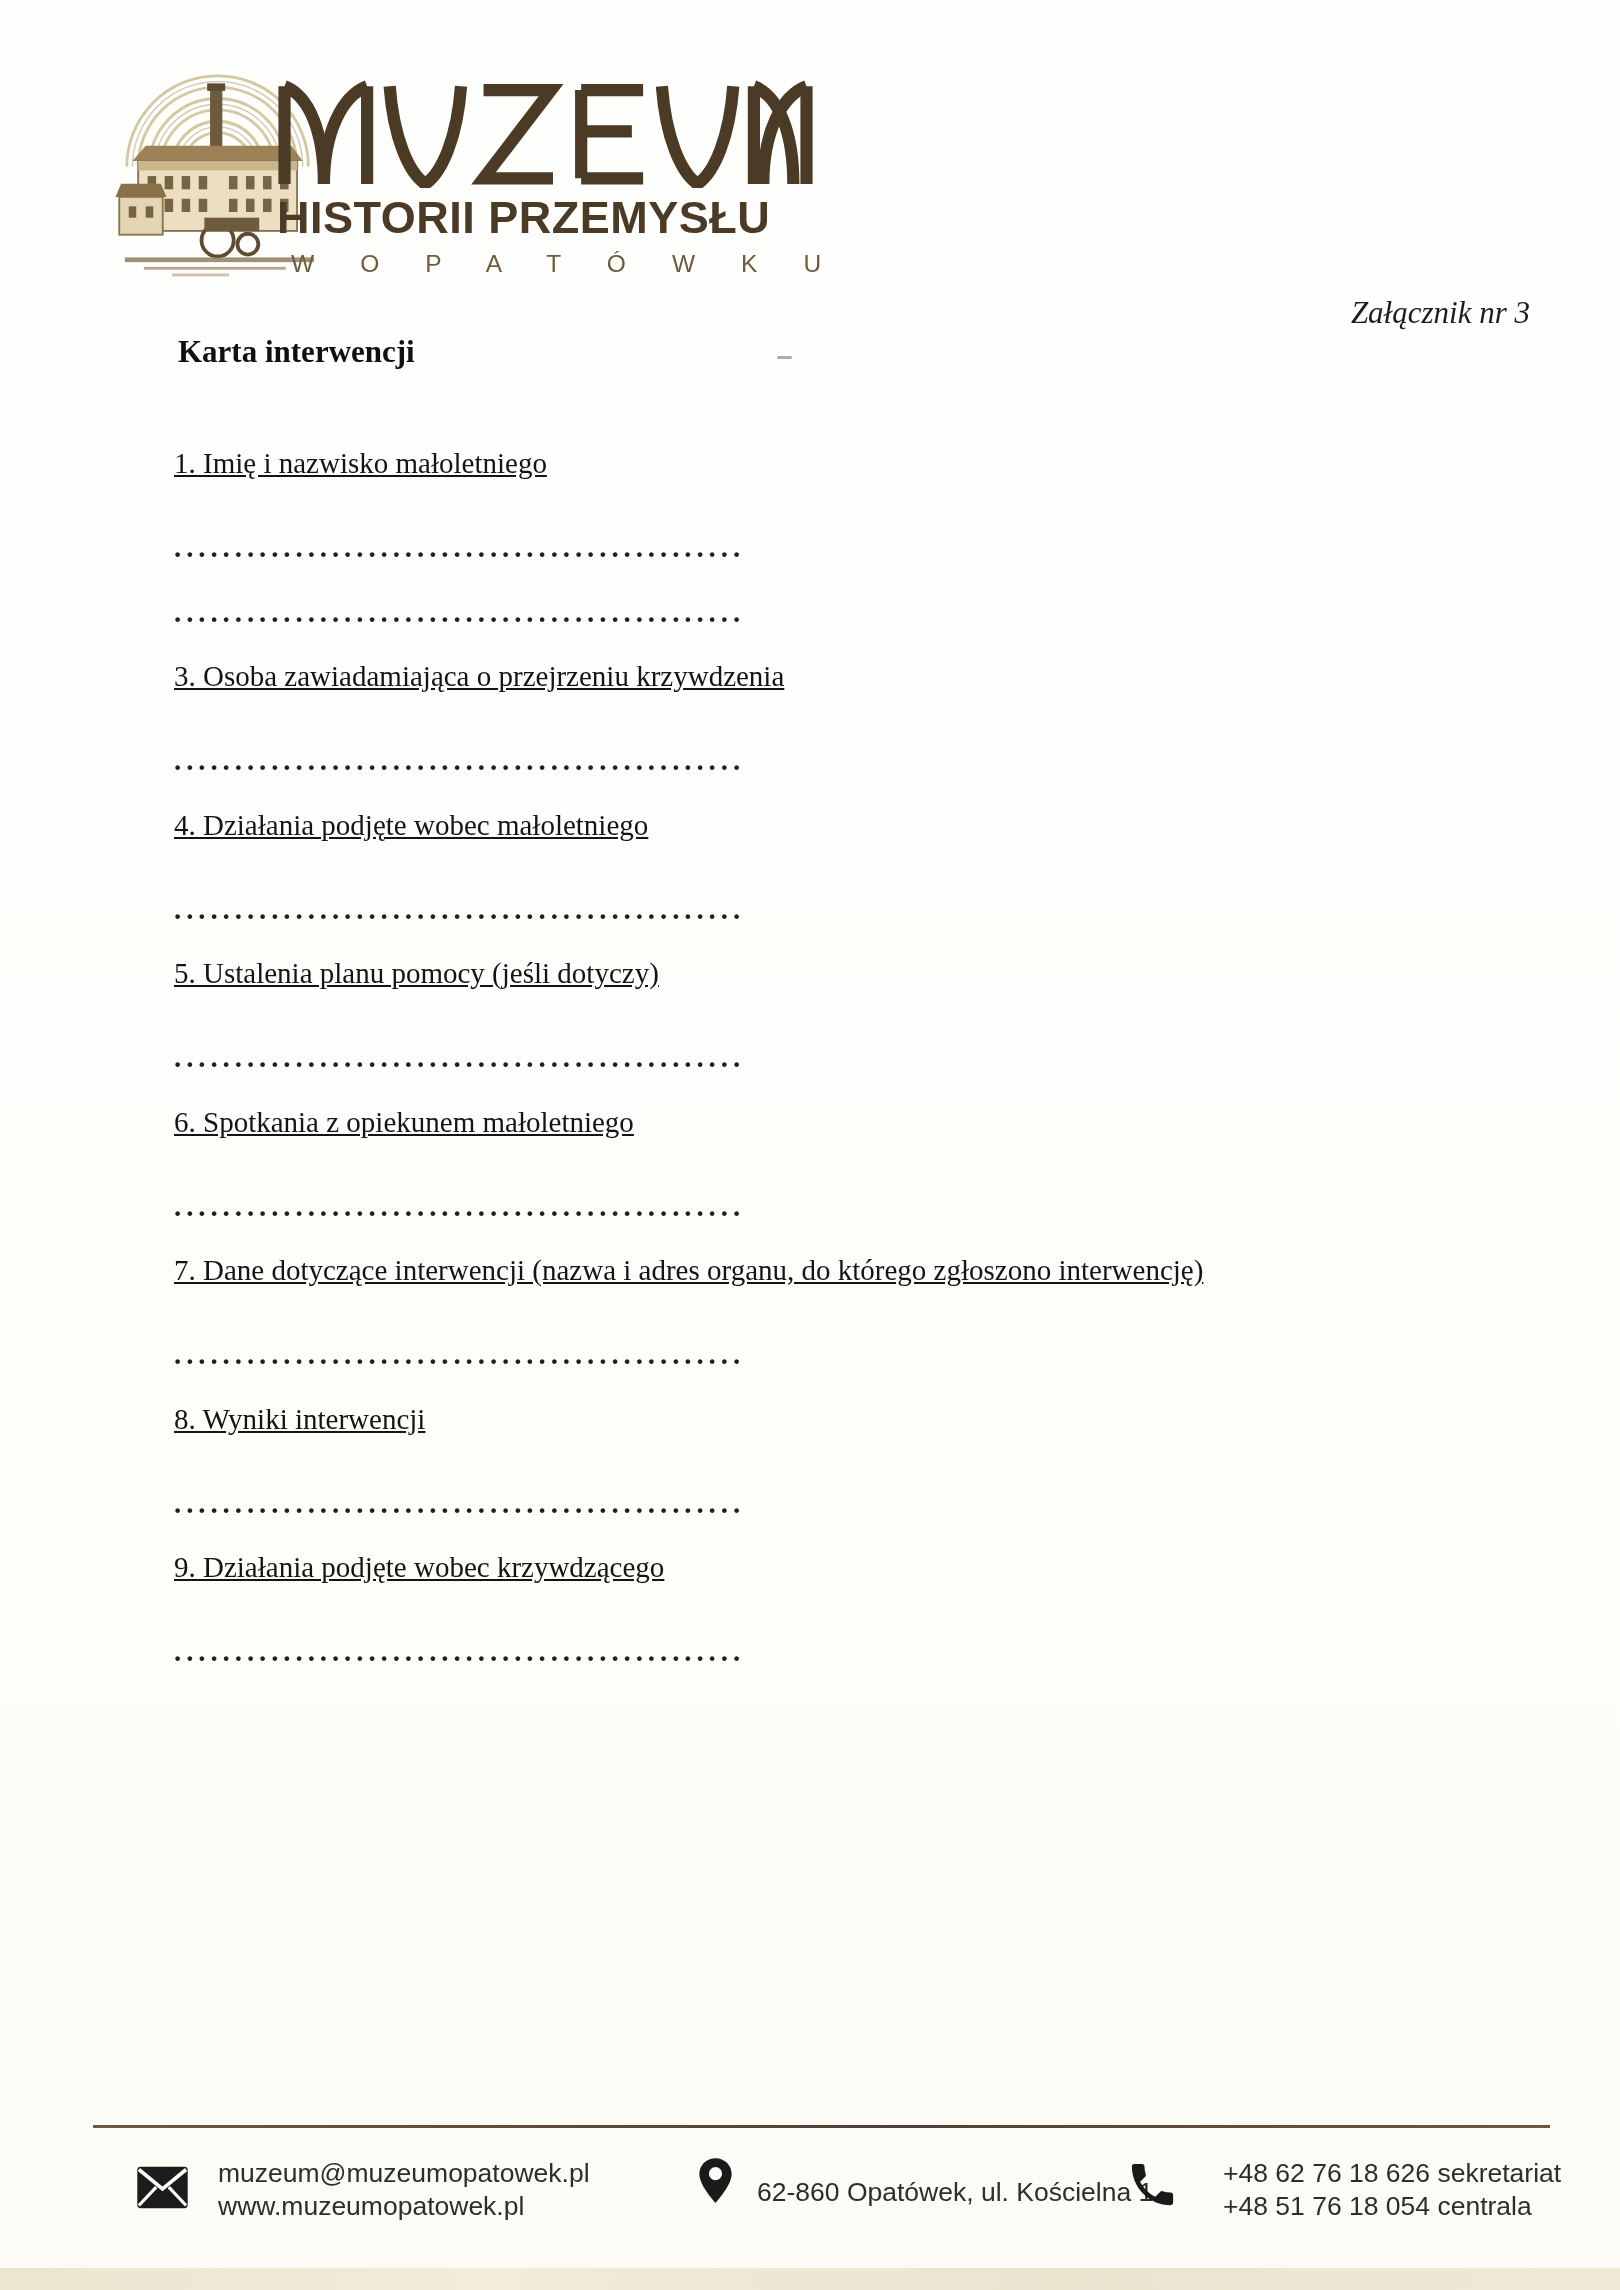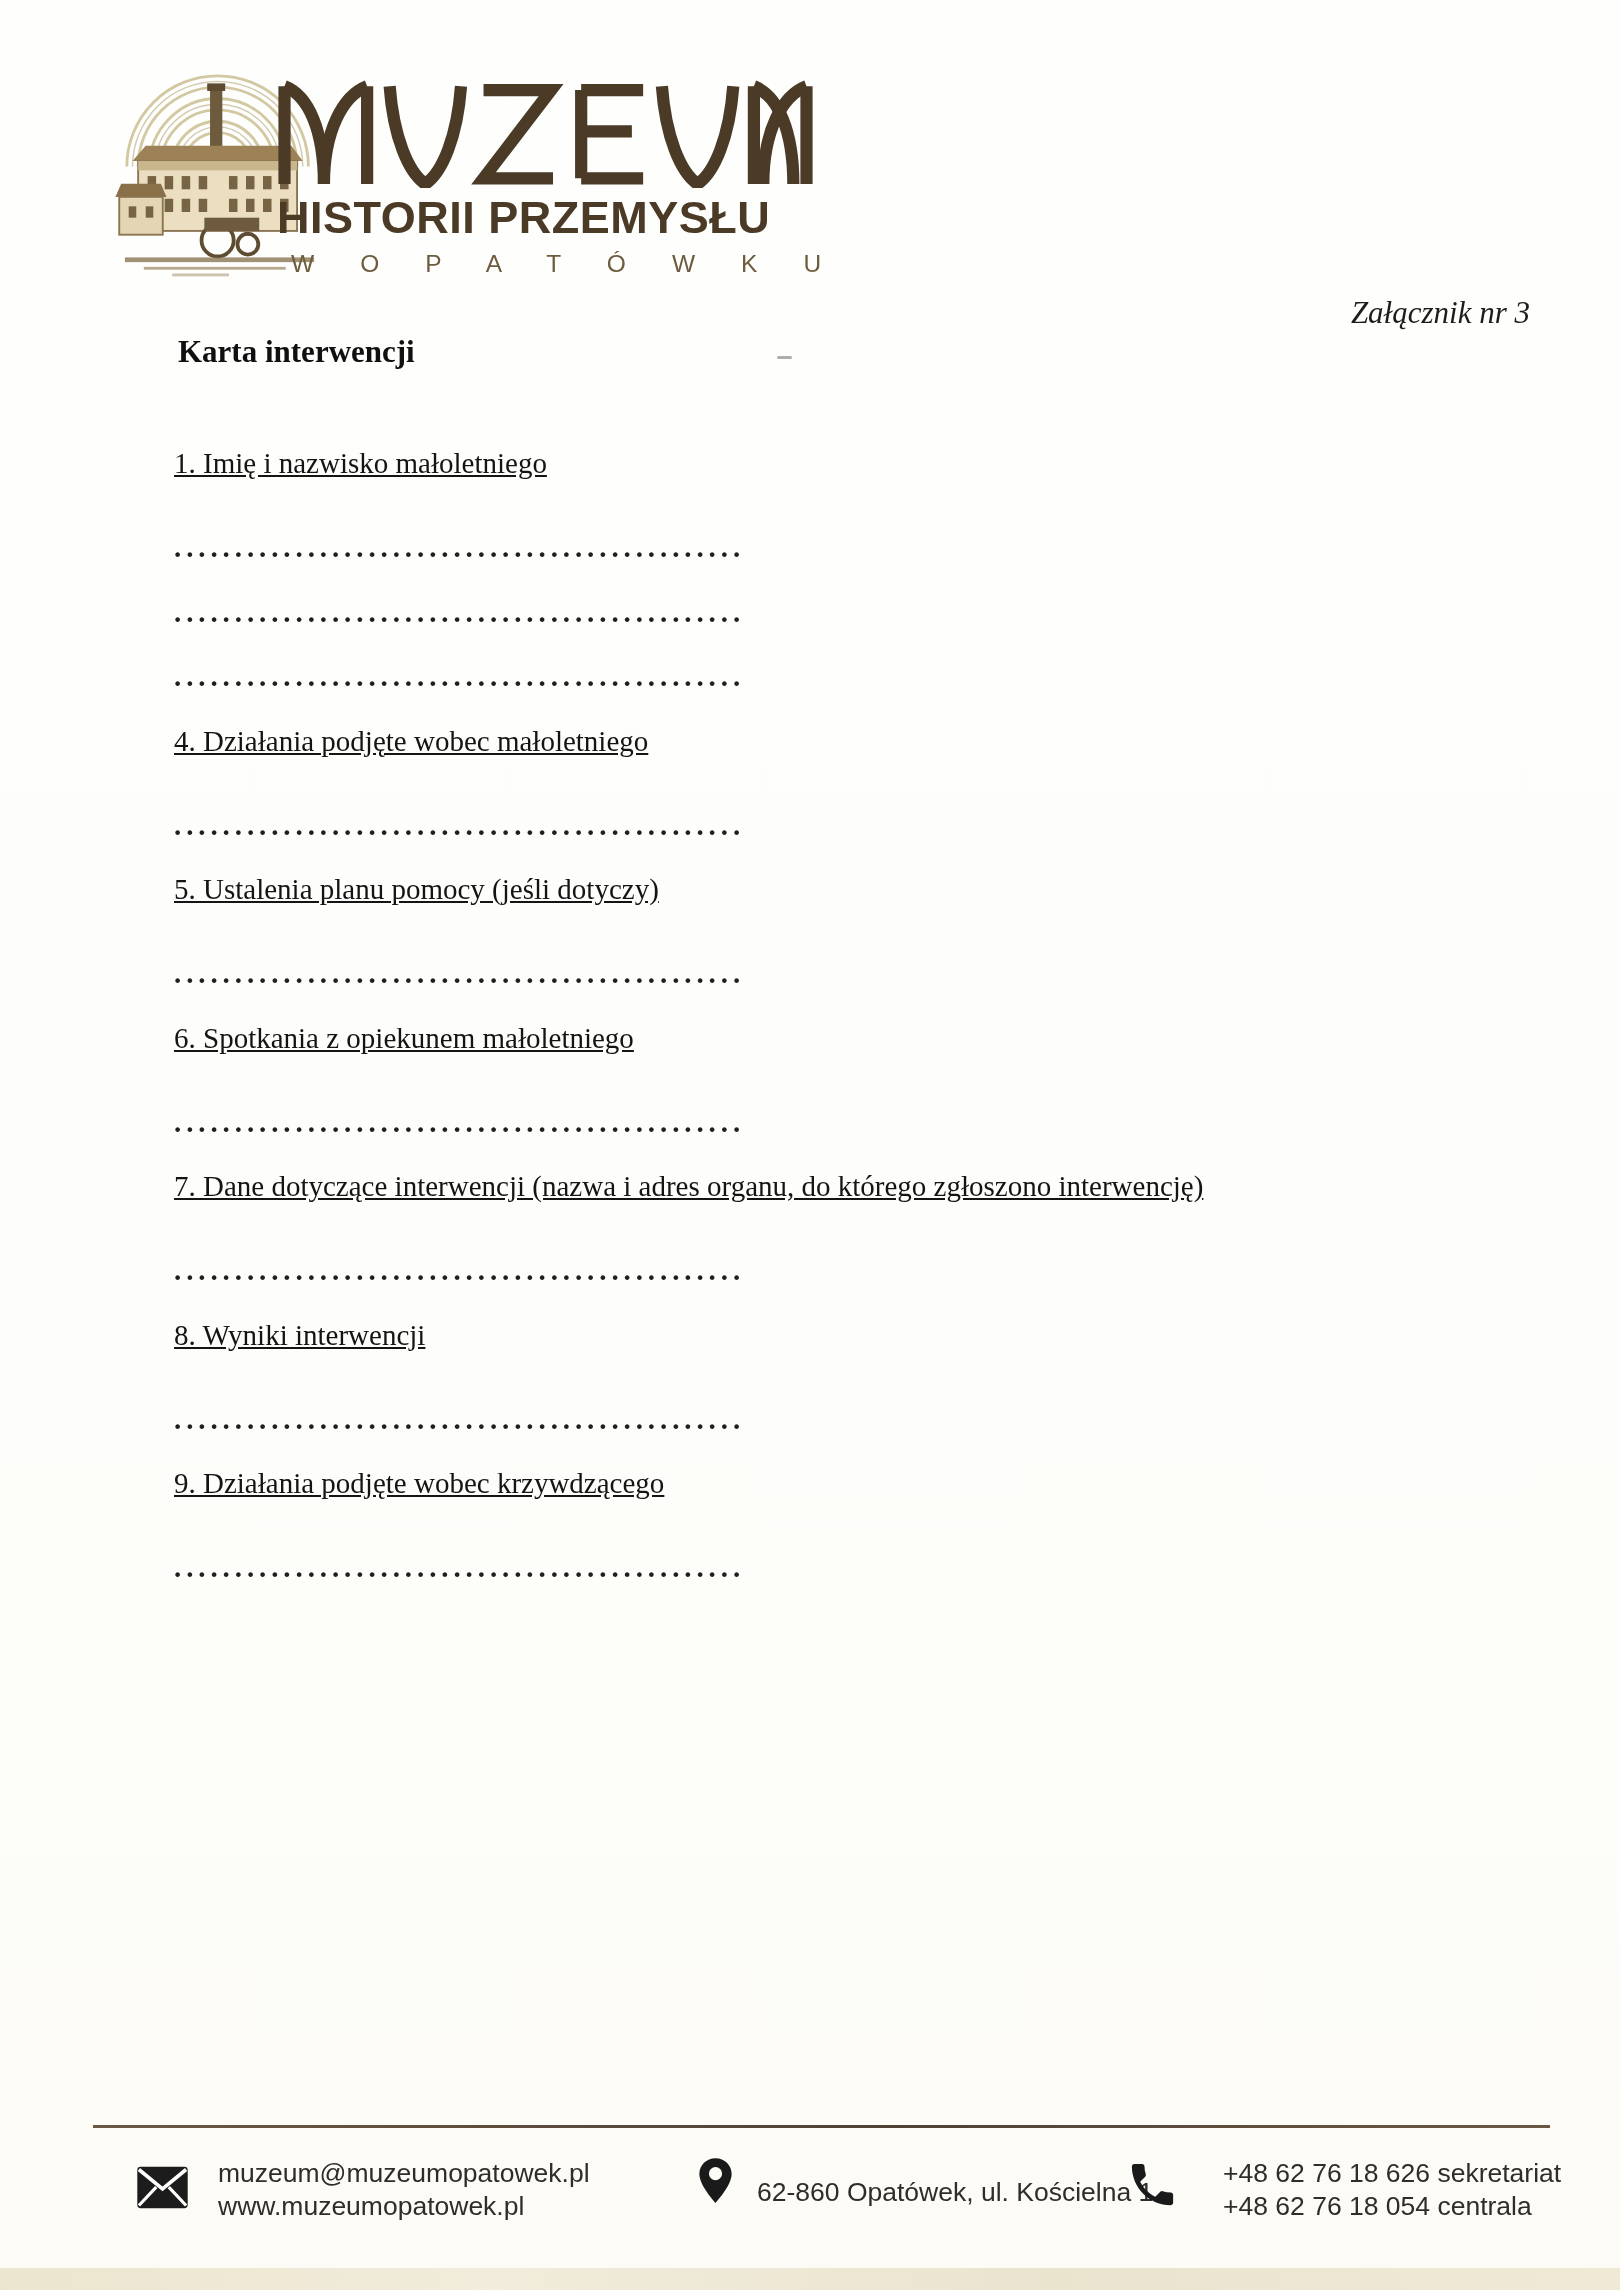--- a/index.html
+++ b/index.html
@@ -160,20 +160,21 @@
   <div class="attachment">Załącznik nr 3</div>
   <h1 class="doc-title">Karta interwencji</h1>
   <div class="scan-dash"></div>
 
   <main class="form">
     <div class="q-label">1. Imię i nazwisko małoletniego</div>
     <div class="dots">...............................................</div>
 
     <div class="dots">...............................................</div>
 
+    <div class="q-label">3. Osoba zawiadamiająca o przejrzeniu krzywdzenia</div>
     <div class="dots">...............................................</div>
 
     <div class="q-label">4. Działania podjęte wobec małoletniego</div>
     <div class="dots">...............................................</div>
 
     <div class="q-label">5. Ustalenia planu pomocy (jeśli dotyczy)</div>
     <div class="dots">...............................................</div>
 
     <div class="q-label">6. Spotkania z opiekunem małoletniego</div>
     <div class="dots">...............................................</div>
@@ -204,19 +205,19 @@
     <svg class="f-icon pin-icon" viewBox="0 0 24 24">
       <path fill-rule="evenodd" fill="#1a1a1a" d="M12 1.5c-4.3 0-7.6 3.3-7.6 7.4 0 5.5 7.6 13.6 7.6 13.6s7.6-8.1 7.6-13.6c0-4.1-3.3-7.4-7.6-7.4zm0 10.4a3.1 3.1 0 1 1 0-6.2 3.1 3.1 0 0 1 0 6.2z"></path>
     </svg>
     <div class="f-text address-block">62-860 Opatówek, ul. Kościelna 1</div>
 
     <svg class="f-icon phone-icon" viewBox="0 0 24 24">
       <path fill="#1a1a1a" d="M6.62 10.79c1.44 2.83 3.76 5.14 6.59 6.59l2.2-2.21c.27-.27.67-.36 1.02-.24 1.12.37 2.33.57 3.57.57.55 0 1 .45 1 1V20c0 .55-.45 1-1 1-9.39 0-17-7.61-17-17 0-.55.45-1 1-1h3.5c.55 0 1 .45 1 1 0 1.25.2 2.45.57 3.57.11.35.03.74-.25 1.02l-2.2 2.2z"></path>
     </svg>
     <div class="f-text phone-block">
       <div>+48 62 76 18 626 sekretariat</div>
-      <div>+48 62 76 18 054 centrala</div>
+      <div>+48 51 76 18 054 centrala</div>
     </div>
   </footer>
 
   <div class="scan-strip"></div>
 </div>
 
 
 </body></html>

